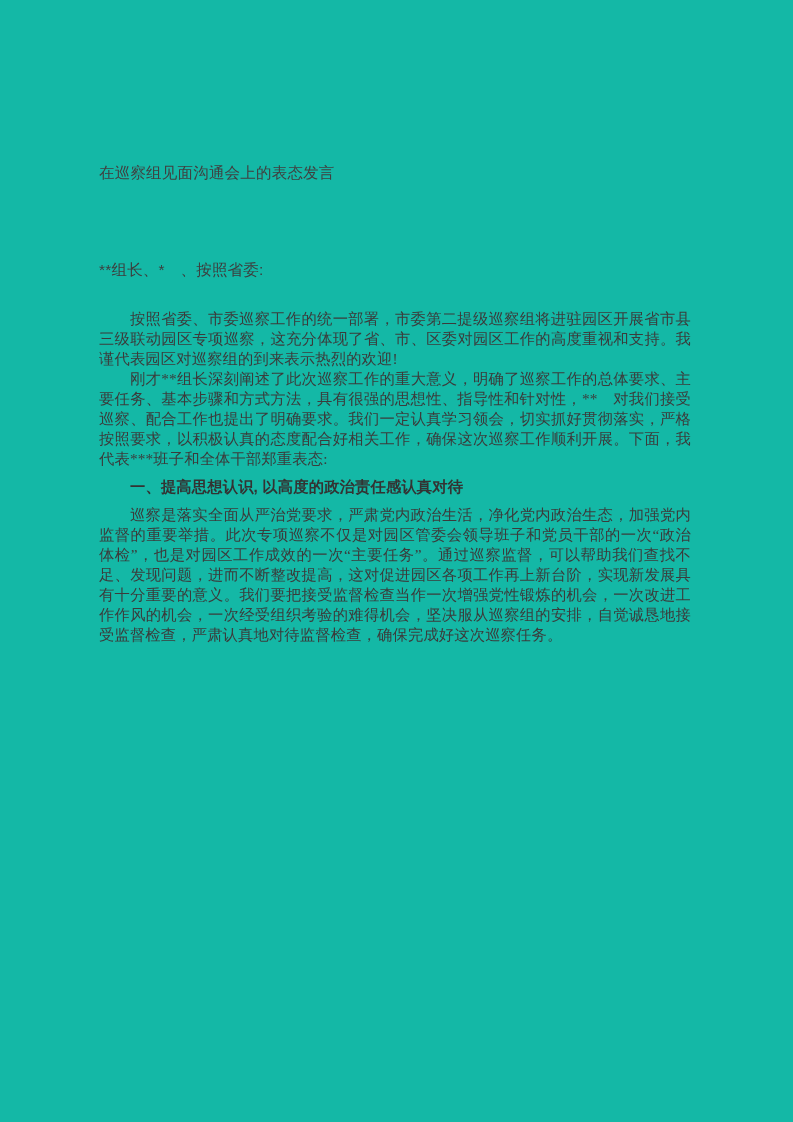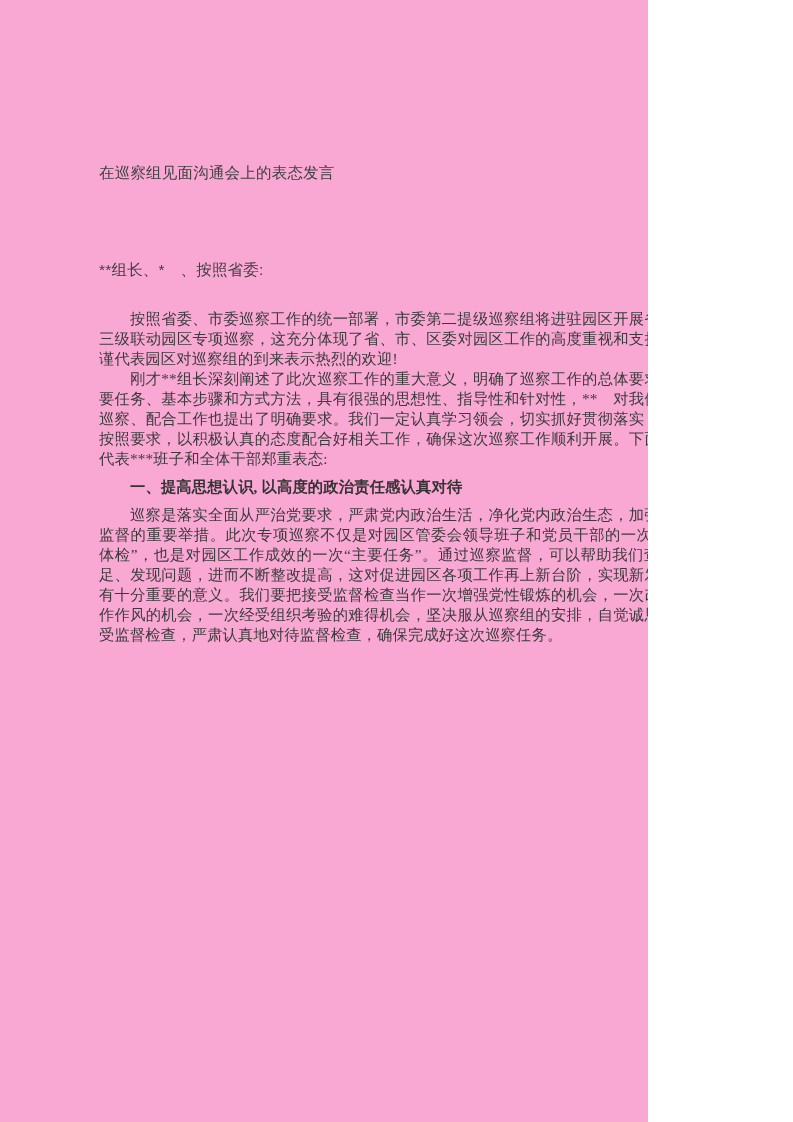--- a/index.html
+++ b/index.html
@@ -9,23 +9,23 @@
     background: #ffffff;
   }
 
   body {
     font-family: "Liberation Serif", "DejaVu Serif", serif;
     -webkit-font-smoothing: antialiased;
   }
 
   .page {
     position: relative;
-    width: 648px;
+    width: 793px;
     height: 1122px;
-    background: #f9a8d4;
+    background: #14b8a6;
     overflow: hidden;
     box-sizing: border-box;
   }
 
   .doc-body {
     position: absolute;
     left: 99px;
     top: 162px;
     width: 592px;
   }
@@ -68,21 +68,21 @@
     color: #3b3b3b;
     text-align: justify;
     text-justify: inter-ideograph;
     text-indent: 31px;
     margin: 0;
     letter-spacing: 0.15px;
   }
 
   
   .section-heading {
-    font-family: Liberation Serif, serif;
+    font-family: Liberation Sans, sans-serif;
     font-weight: bold;
     font-size: 15.3px;
     line-height: 36px;
     color: #333333;
     text-indent: 31px;
     margin: 0;
     letter-spacing: 0.15px;
   }
 </style>
 </head>

